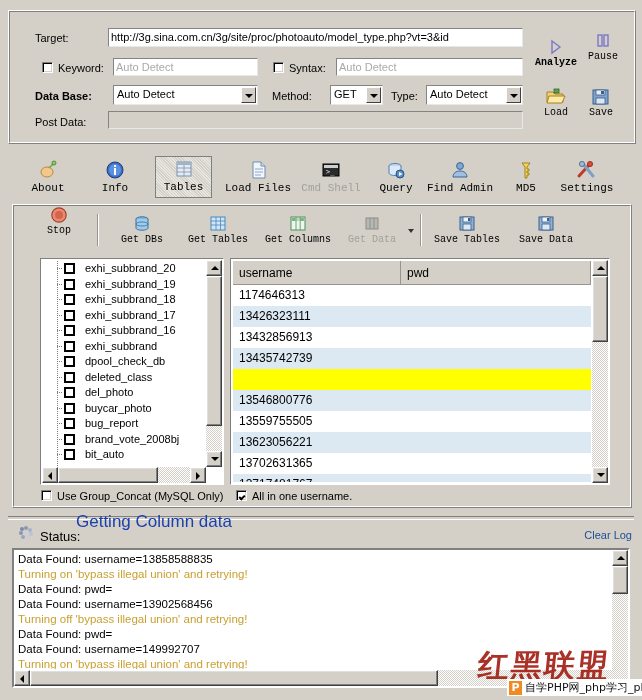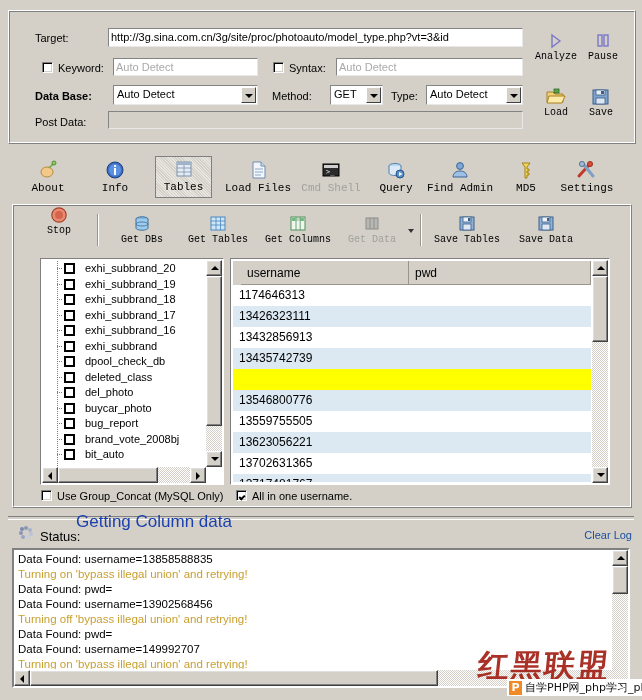--- a/index.html
+++ b/index.html
@@ -236,21 +236,21 @@
 
   <div class="lbl" style="left:391px;top:91px;">Type:</div>
   <div class="combo" style="left:426px;top:85px;width:97px;height:20px;">
     <span>Auto Detect</span>
     <span class="arrowbtn"></span>
   </div>
 
   <div class="lbl" style="left:35px;top:117px;">Post Data:</div>
   <div class="tinput grey" style="left:108px;top:111px;width:415px;height:18px;"></div>
 
-  <div class="act" style="left:535px;top:32px;width:40px;">
+  <div class="act" style="left:535px;top:38px;width:40px;font-weight:bold;">
     <span class="aico">
       <svg width="22" height="18" viewBox="0 0 22 18">
           <polygon points="8,3 16,9 8,15" fill="none" stroke="#7b78c8" stroke-width="1.4"></polygon>
         </svg>
     </span>
     <span class="alab">Analyze</span>
   </div>
   <div class="act" style="left:583px;top:32px;width:40px;">
     <span class="aico">
       <svg width="22" height="18" viewBox="0 0 22 18">
@@ -526,21 +526,21 @@
 
   <div class="cb" style="left:41px;top:490px;"></div>
   <div class="lbl" style="left:57px;top:491px;">Use Group_Concat (MySQL Only)</div>
 
   <div class="cb checked" style="left:236px;top:490px;"></div>
   <div class="lbl" style="left:252px;top:491px;">All in one username.</div>
 
   <div class="sunken" id="grid-panel" style="position:absolute;left:230px;top:258px;width:380px;height:227px;">
     <div class="gwrap">
       <div class="ghead" id="grid-head">
-          <div class="gh" style="width: 168px; margin-left: 8px;">username</div>
+          <div class="gh" style="width: 168px;">username</div>
           <div class="gh" style="width: 164px; flex: 1 1 0%;">pwd</div>
         </div>
       <div id="grid-body">
           <div class="grow odd">
             <div class="gc" style="width: 180px;">1174646313</div>
             <div class="gc" style="width: 164px; flex: 1 1 0%;"></div>
           </div>
           <div class="grow even">
             <div class="gc" style="width: 180px;">13426323111</div>
             <div class="gc" style="width: 164px; flex: 1 1 0%;"></div>

